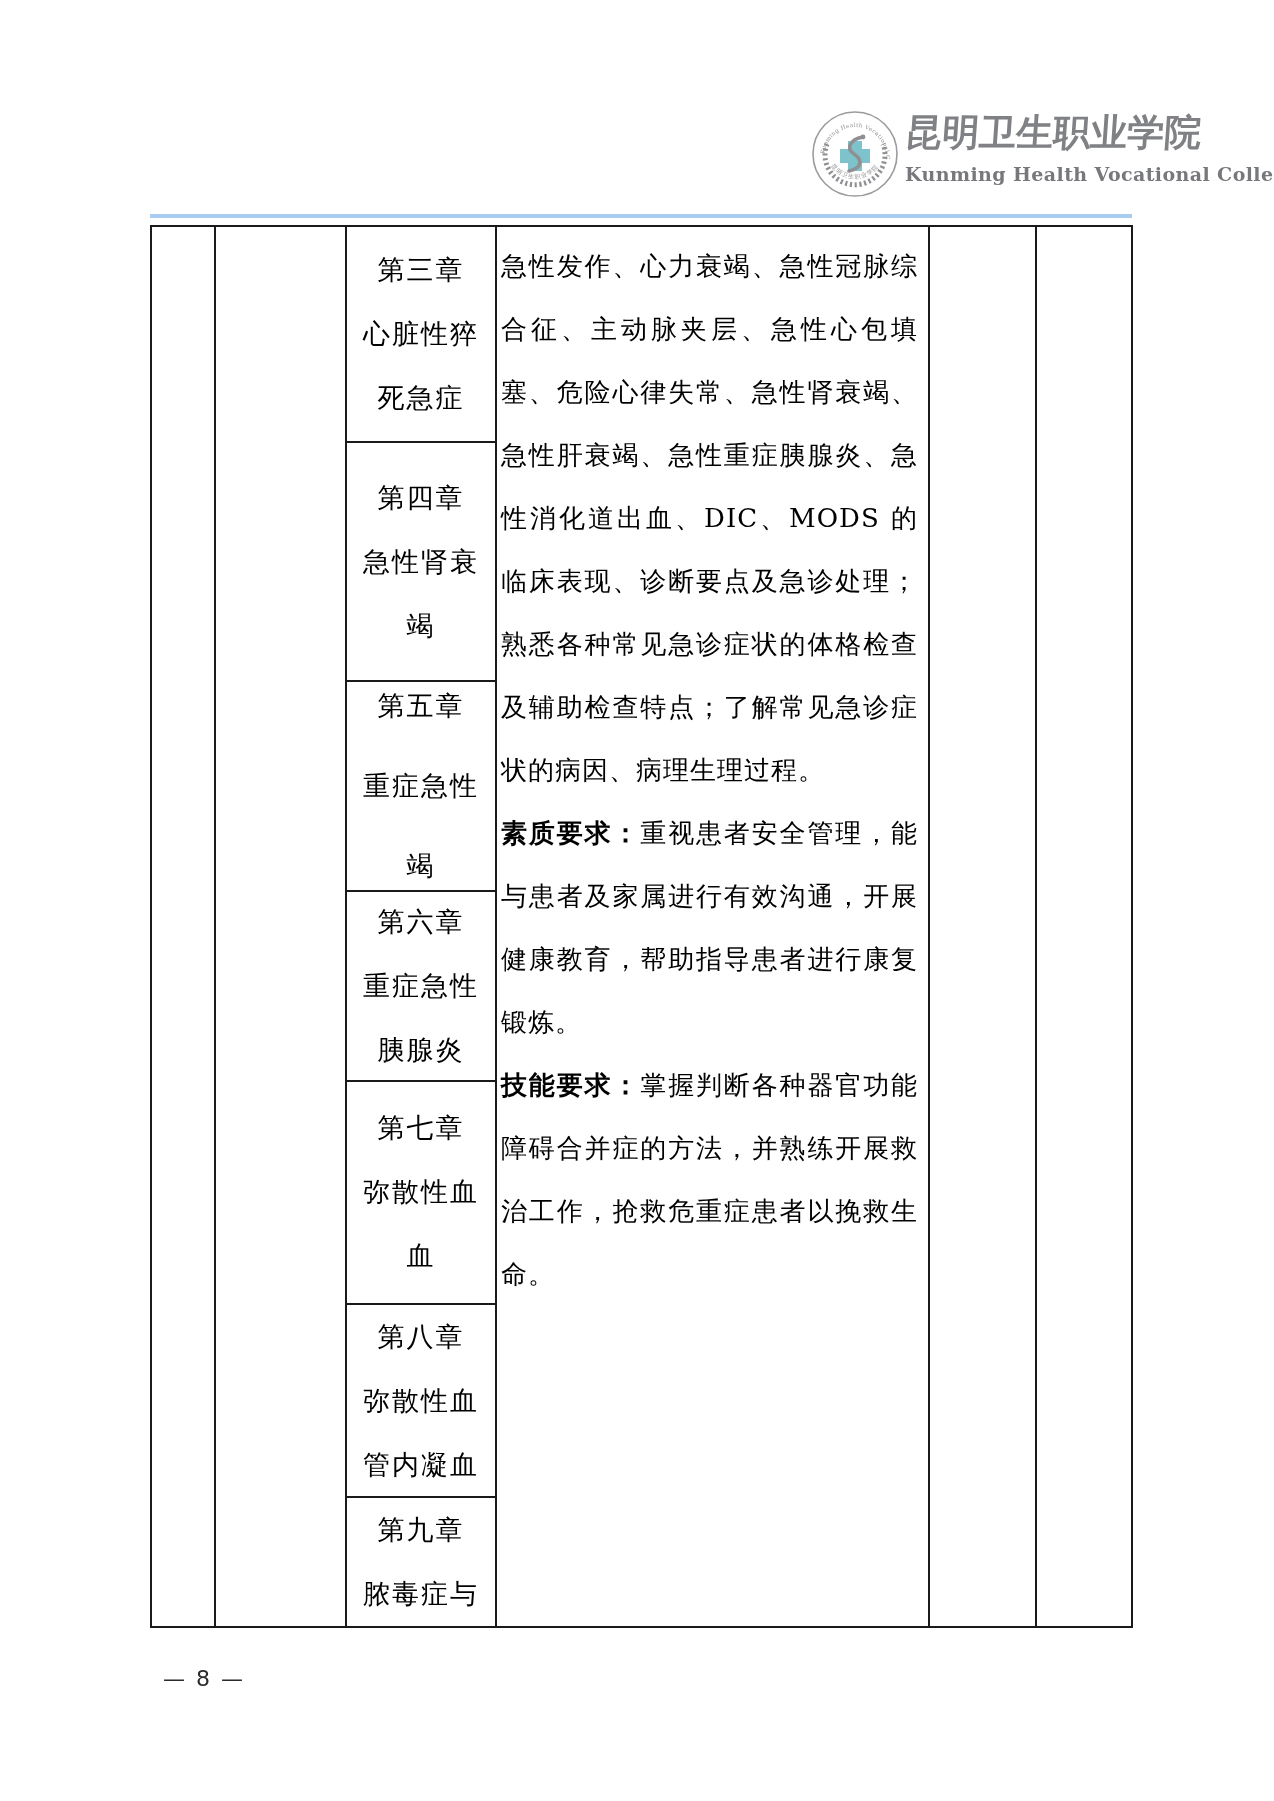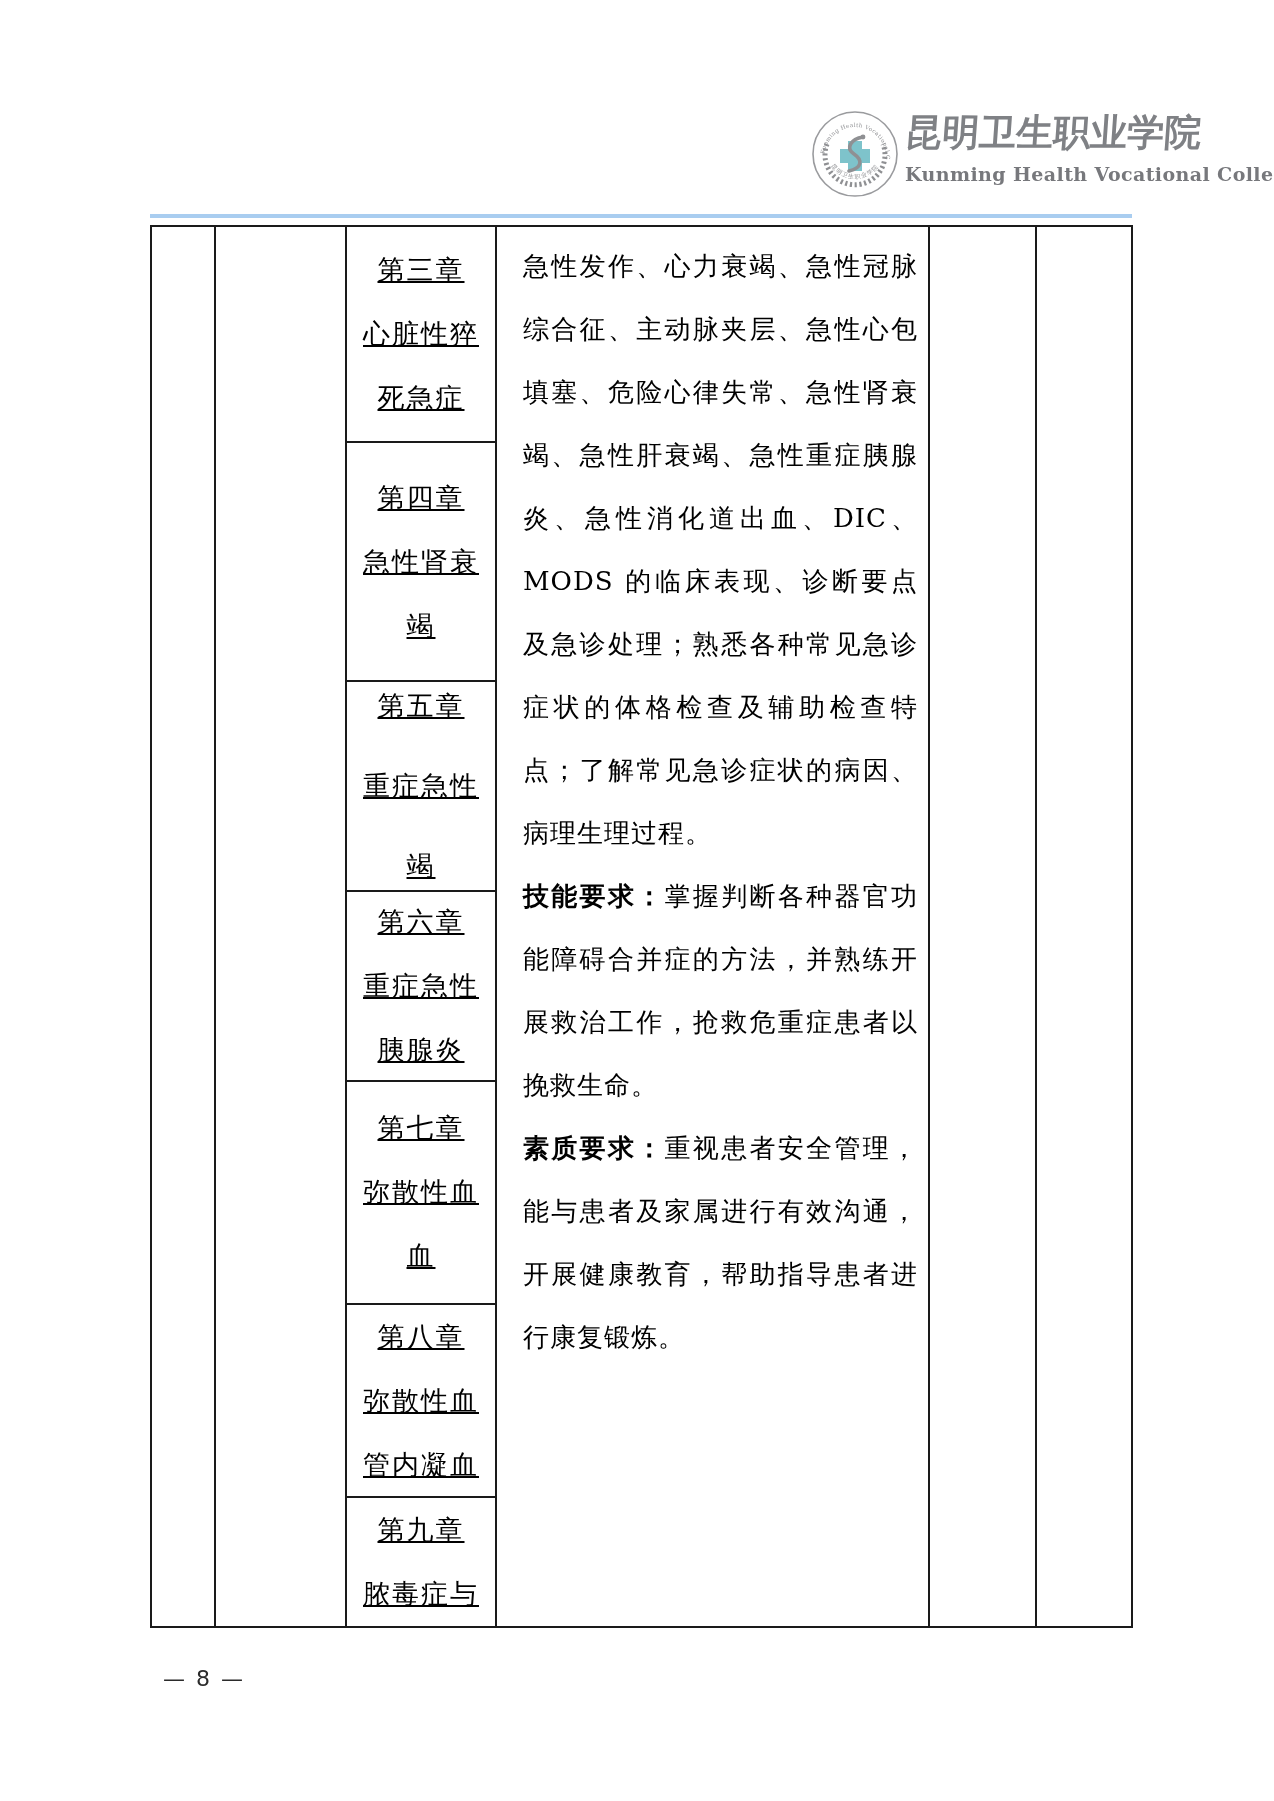--- a/index.html
+++ b/index.html
@@ -30,34 +30,34 @@
   
   .doc-table{
     position:absolute;left:150px;top:225px;width:983px;height:1403px;
     border:2px solid #1a1a1a;box-sizing:border-box;
     display:flex;color:#000;
   }
   .col{box-sizing:border-box;border-right:2px solid #1a1a1a;height:100%;}
   .col:last-child{border-right:none;}
   .col-1{width:64px;}
   .col-2{width:131px;}
-  .col-chapters{width:150px;display:flex;flex-direction:column;text-decoration:underline;}
+  .col-chapters{width:150px;display:flex;flex-direction:column;}
   .col-content{width:433px;}
   .col-5{width:107px;}
   .col-6{flex:1;}
   .chapter-cell{
     box-sizing:border-box;border-bottom:2px solid #1a1a1a;
     display:flex;flex-direction:column;justify-content:center;align-items:center;
   }
   .chapter-cell:last-child{border-bottom:none;flex:1;}
   .ch-line{
     font-size:27px;line-height:64px;white-space:nowrap;
     letter-spacing:2px;
   }
-  .content-inner{padding:8px 10px 0 26px;}
+  .content-inner{padding:8px 10px 0 4px;}
   .content-inner p{
     margin:0;font-size:26px;line-height:63px;
     text-align:justify;text-justify:inter-character;
     letter-spacing:1px;
   }
   .content-inner b{letter-spacing:1px;}
   
   .page-number{
     position:absolute;left:163px;top:1666px;
     font-size:22px;color:#2b2b2b;letter-spacing:2px;
@@ -127,22 +127,22 @@
       </div>
       <div class="chapter-cell">
         <div class="ch-line">第九章</div>
         <div class="ch-line">脓毒症与</div>
       </div>
     </div>
 
     <div class="col col-content">
       <div class="content-inner">
         <p>急性发作、心力衰竭、急性冠脉综合征、主动脉夹层、急性心包填塞、危险心律失常、急性肾衰竭、急性肝衰竭、急性重症胰腺炎、急性消化道出血、DIC、MODS 的临床表现、诊断要点及急诊处理；熟悉各种常见急诊症状的体格检查及辅助检查特点；了解常见急诊症状的病因、病理生理过程。</p>
+        <p><b>素质要求：</b><span>重视患者安全管理，能与患者及家属进行有效沟通，开展健康教育，帮助指导患者进行康复锻炼。</span></p>
         <p><b>技能要求：</b><span>掌握判断各种器官功能障碍合并症的方法，并熟练开展救治工作，抢救危重症患者以挽救生命。</span></p>
-        <p><b>素质要求：</b><span>重视患者安全管理，能与患者及家属进行有效沟通，开展健康教育，帮助指导患者进行康复锻炼。</span></p>
       </div>
     </div>
 
     <div class="col col-5"></div>
     <div class="col col-6"></div>
   </div>
 
   <div class="page-number">— 8 —</div>
 
 </div>

